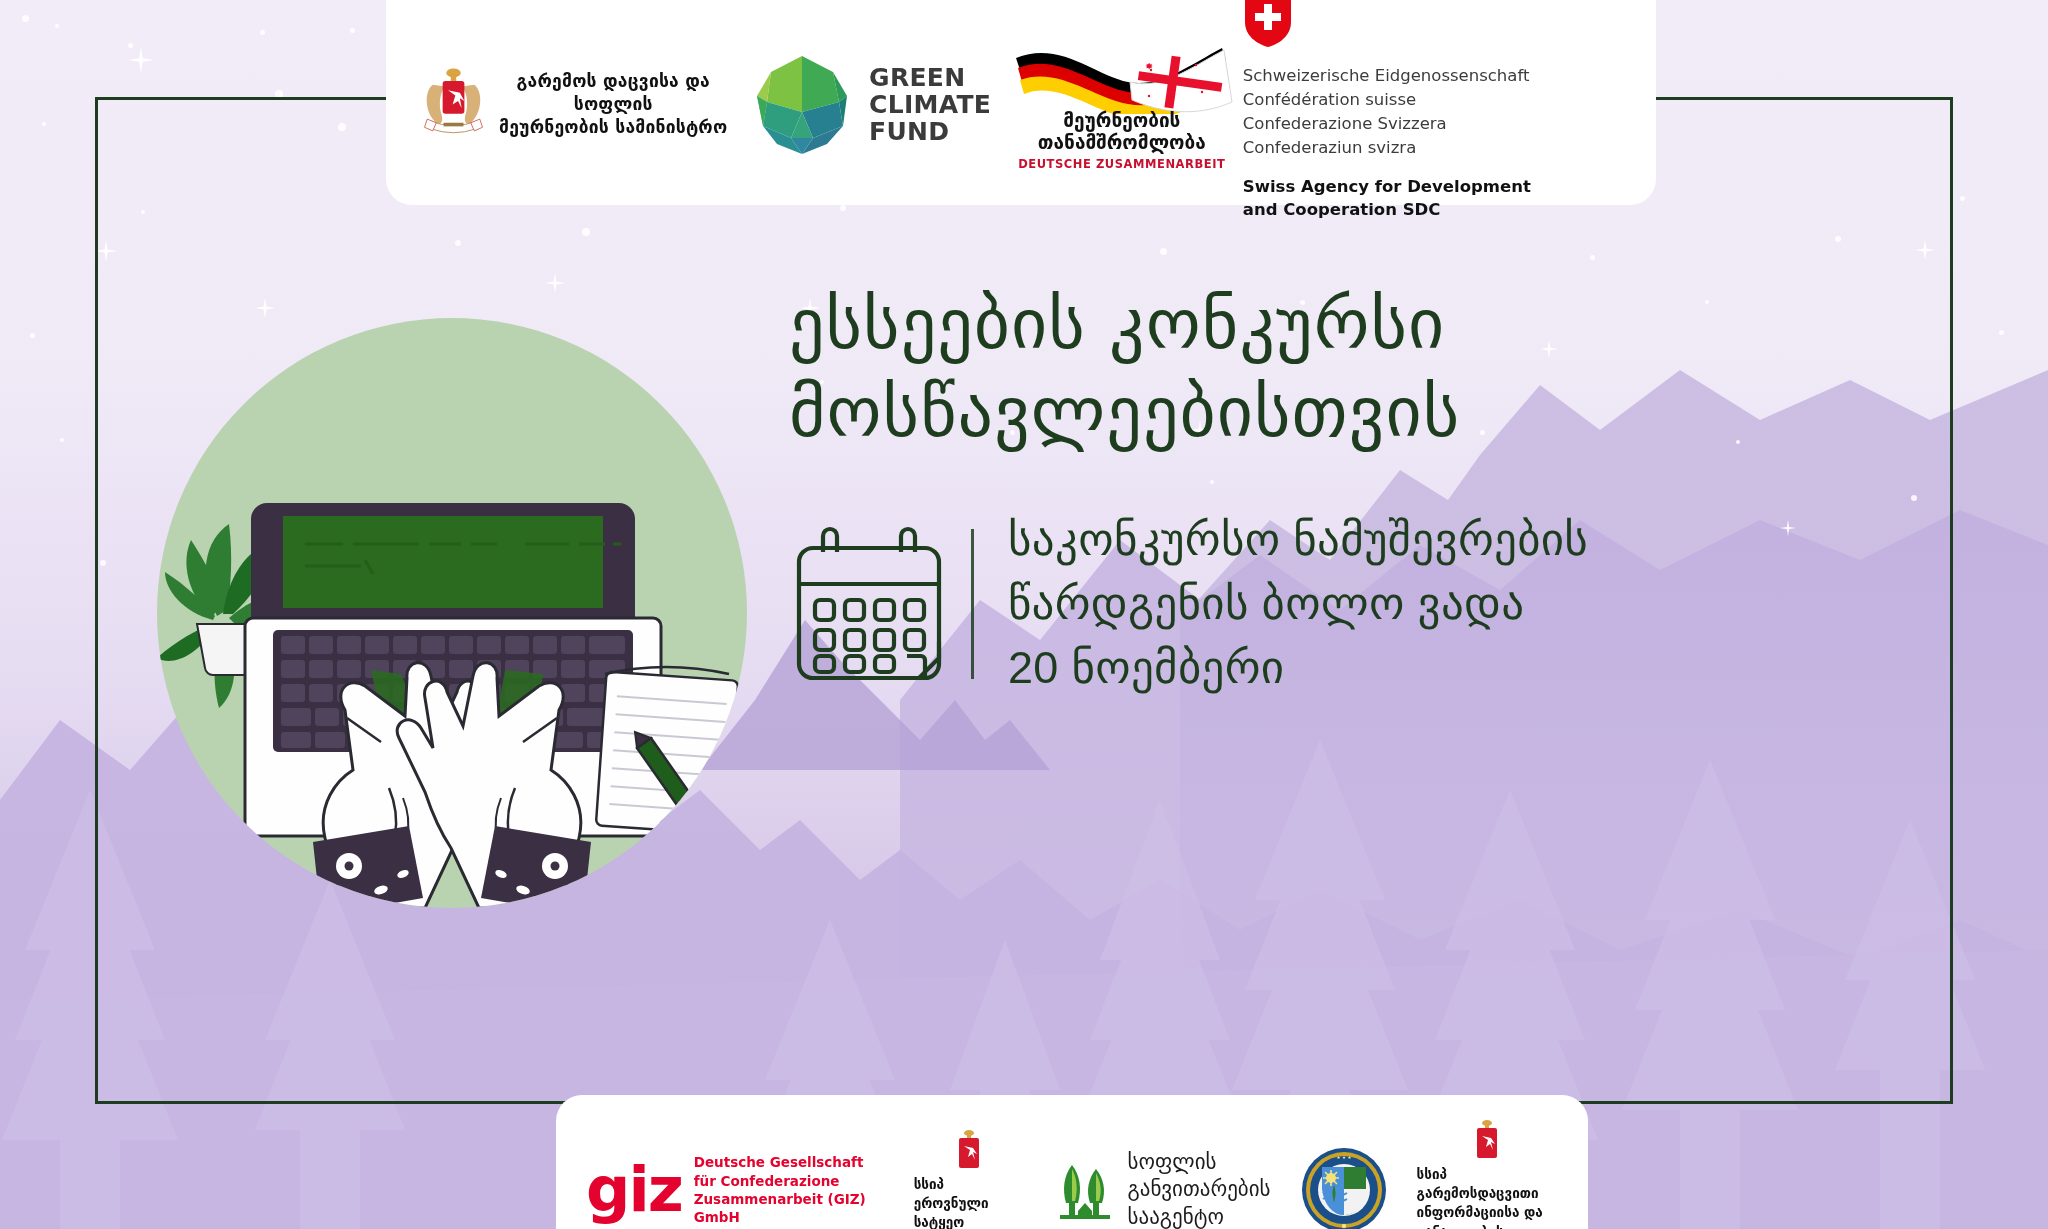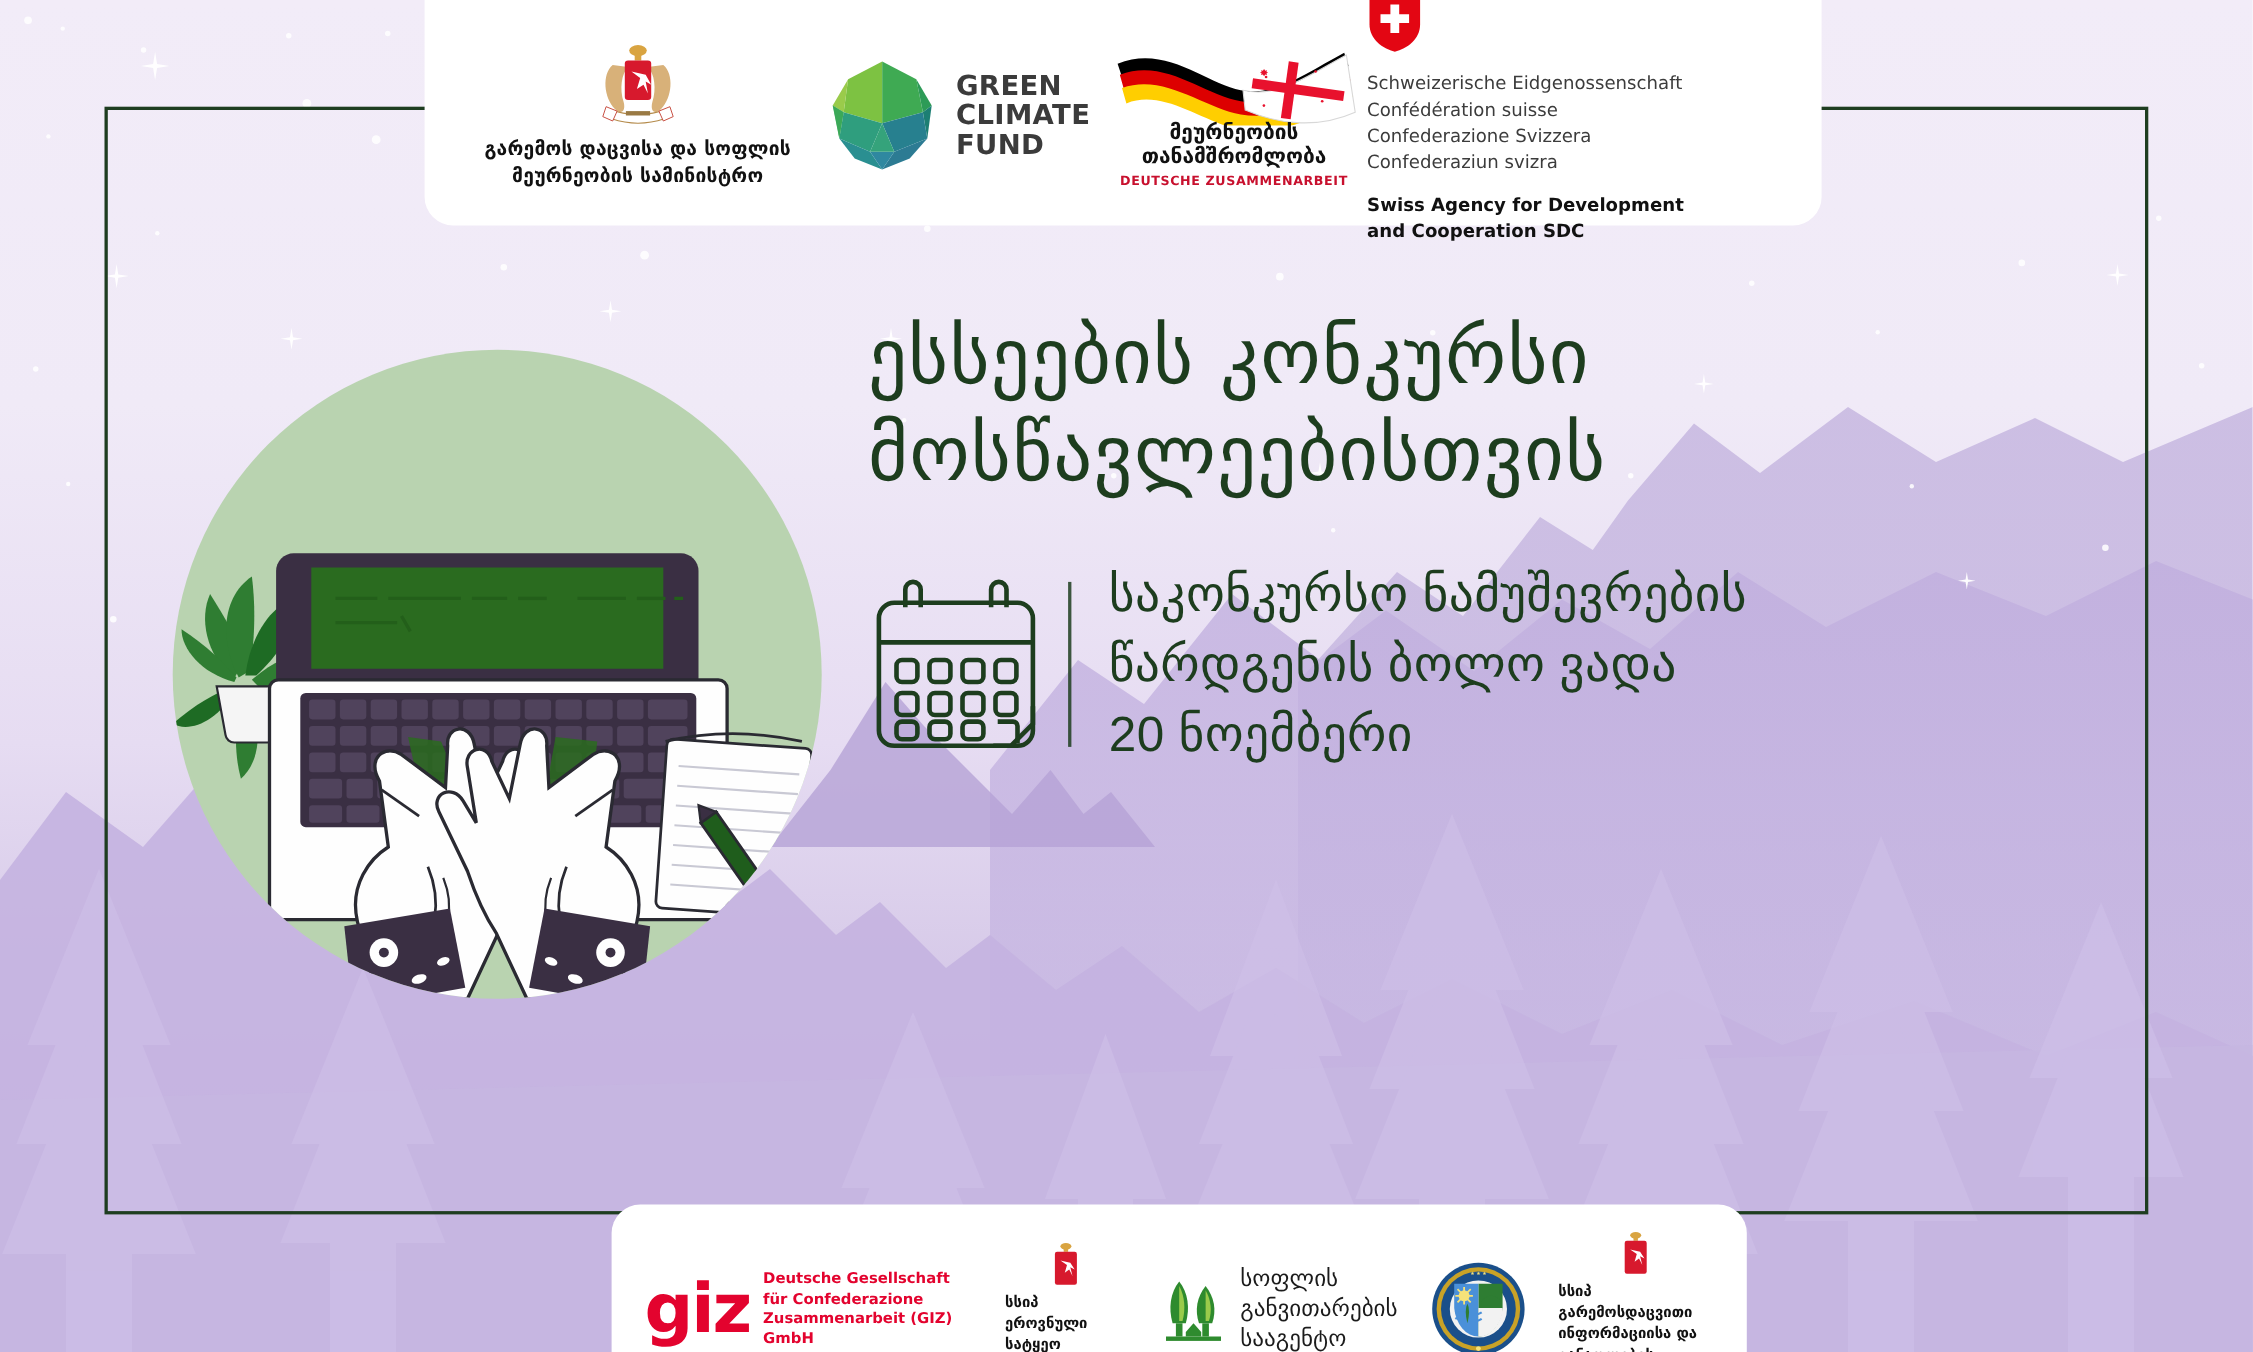--- a/index.html
+++ b/index.html
@@ -33,21 +33,21 @@
   }
   .top-card { left: 386px; top: -40px; width: 1270px; height: 245px; border-radius: 0 0 26px 26px; }
   .bottom-card { left: 556px; top: 1095px; width: 1032px; height: 210px; border-radius: 26px 26px 0 0; }
 
   
   .top-logos {
     position: absolute; left: 386px; top: 0; width: 1270px; height: 205px;
     display: flex; align-items: center; justify-content: flex-start; gap: 0px;
     padding: 14px 26px 10px 34px;
   }
-  .logo-block { display: flex; flex-direction: column; align-items: center; justify-content: center; }
+  .logo-block { display: flex; flex-direction: row; align-items: center; justify-content: center; }
 
   .moepa { width: 330px; }
   .moepa .crest { width: 74px; height: 80px; margin-bottom: 8px; }
   .moepa .caption {
     font-size: 17.5px; font-weight: bold; color: #111; line-height: 1.32;
     text-align: center; letter-spacing: .2px;
   }
 
   .gcf { width: 270px; display: flex; flex-direction: row; align-items: center; gap: 14px; }
   .gcf .globe { width: 106px; height: 106px; flex: 0 0 auto; }

